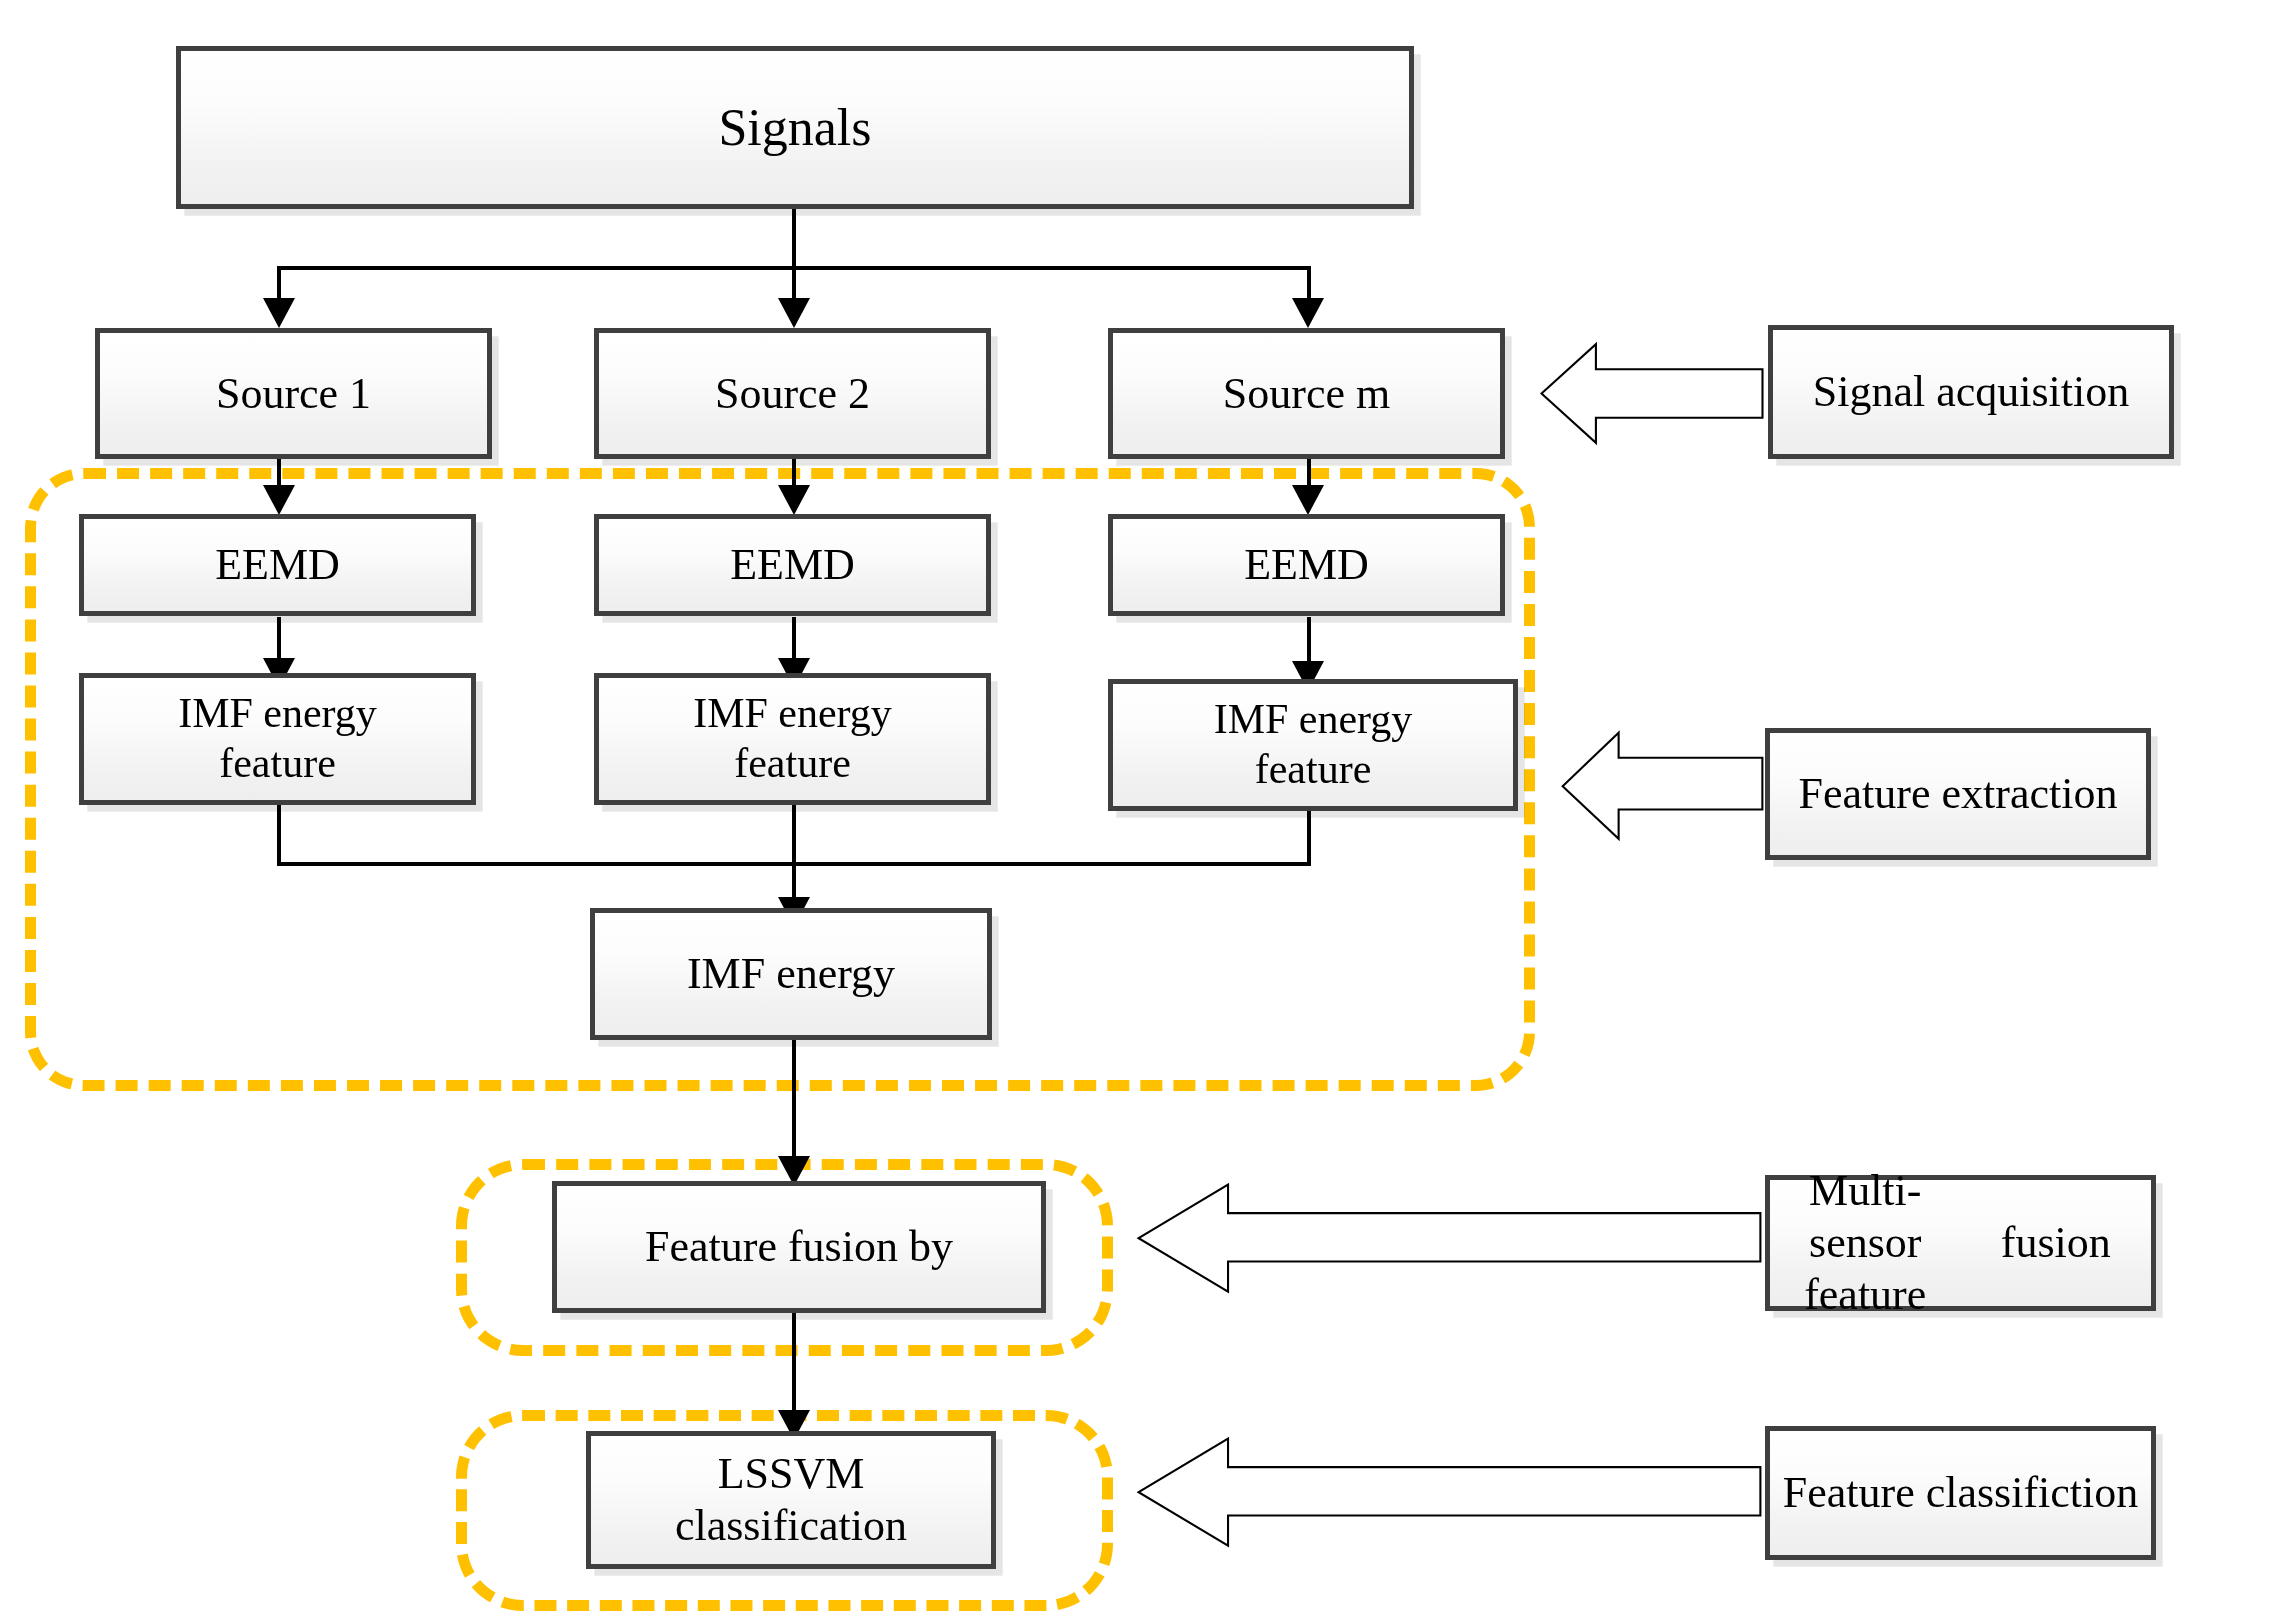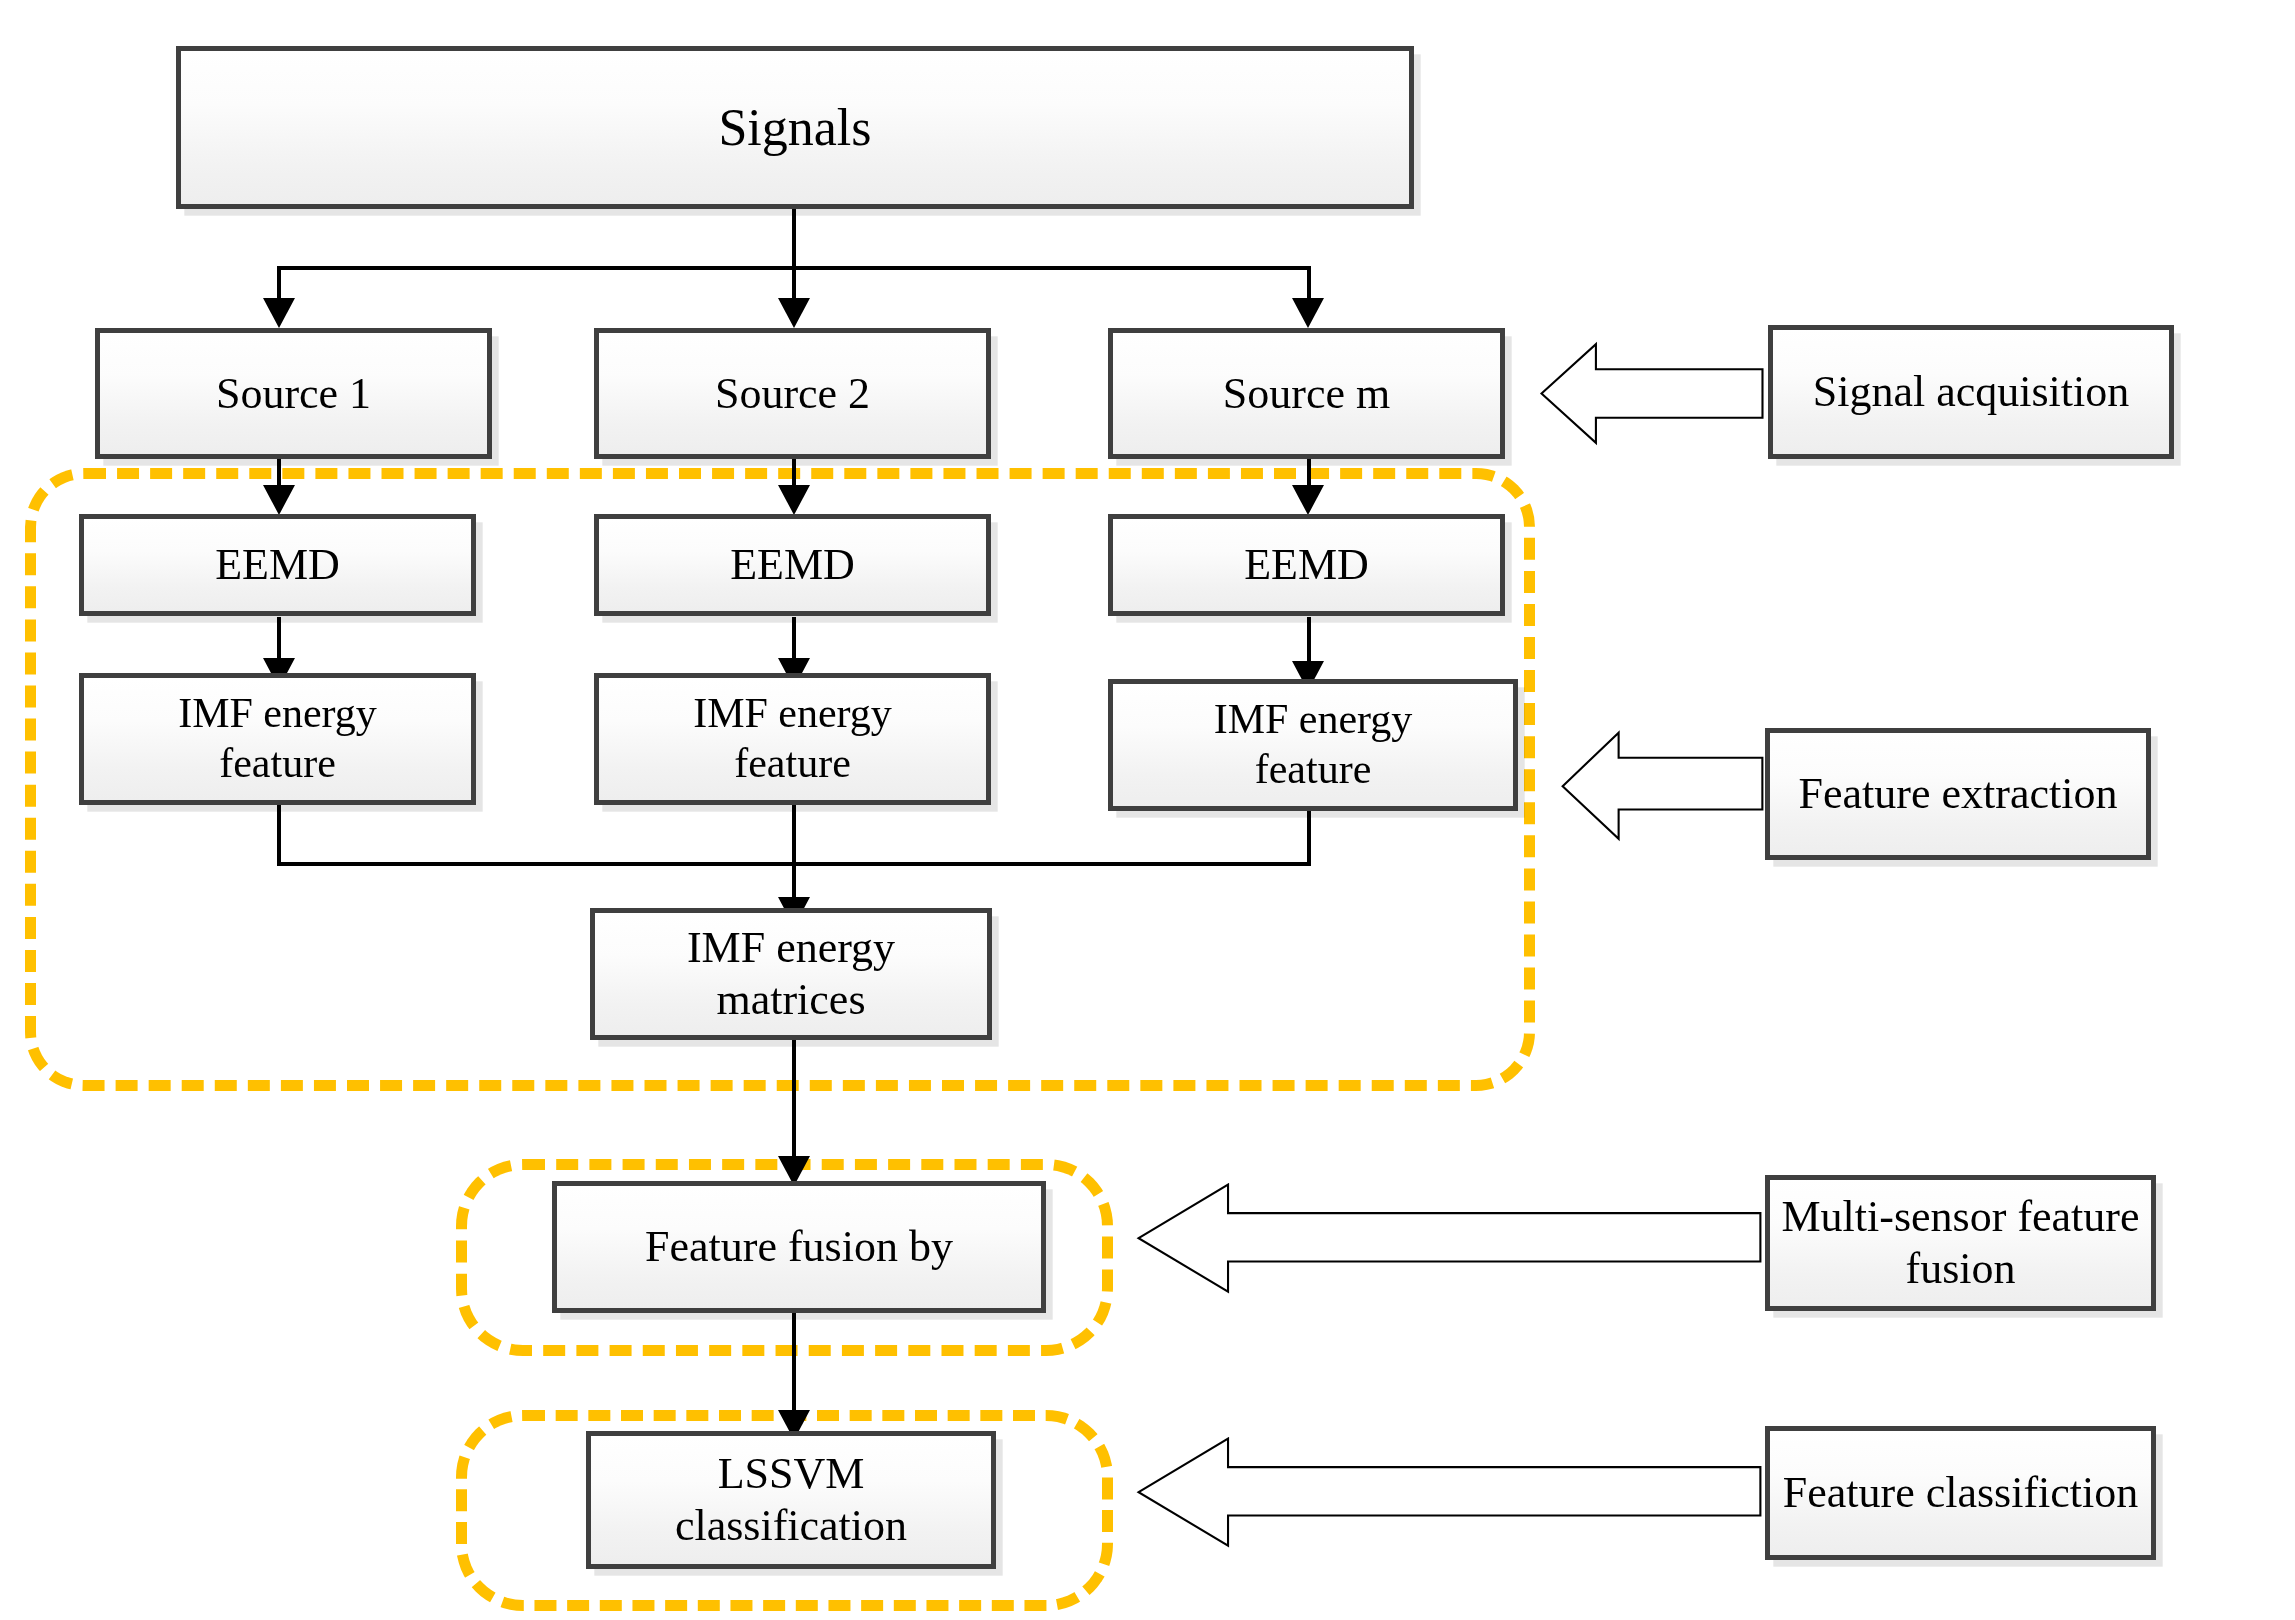--- a/index.html
+++ b/index.html
@@ -169,41 +169,40 @@
     <span class="lbl">feature</span>
   </div>
 
   <div class="box t-imf" style="left:1108px; top:679px; width:410px; height:132px; flex-direction:column;">
     <span class="lbl">IMF energy</span>
     <span class="lbl">feature</span>
   </div>
 
   <div class="box t-matrices" style="left:590px; top:908px; width:402px; height:132px; flex-direction:column;">
     <span class="lbl">IMF energy</span>
-    <span class="lbl">matrices</span>
   </div>
 
   <div class="box t-fusion" style="left:552px; top:1181px; width:494px; height:132px; flex-direction:column;">
     <span class="lbl">Feature fusion by</span>
   </div>
 
   <div class="box t-lssvm" style="left:586px; top:1431px; width:410px; height:138px; flex-direction:column;">
     <span class="lbl">LSSVM</span>
     <span class="lbl">classification</span>
   </div>
 
   <div class="box t-anno" style="left:1768px; top:325px; width:406px; height:134px;">
     <span class="lbl">Signal acquisition</span>
   </div>
 
   <div class="box t-anno" style="left:1765px; top:728px; width:386px; height:132px;">
     <span class="lbl">Feature extraction</span>
   </div>
 
-  <div class="box t-anno" style="left:1765px; top:1175px; width:391px; height:136px; flex-direction:column;align-items:center;">
+  <div class="box t-anno" style="left:1765px; top:1175px; width:391px; height:136px; flex-direction:row;align-items:center;">
     <span class="lbl">Multi-sensor feature</span>
     <span class="lbl">fusion</span>
   </div>
 
   <div class="box t-anno" style="left:1765px; top:1426px; width:391px; height:134px;">
     <span class="lbl">Feature classifiction</span>
   </div>
 
   <div class="blockarrow" style="left:1539px; top:339px; width:226px; height:109px;">
     <svg width="226" height="109" viewBox="0 0 270 130">

